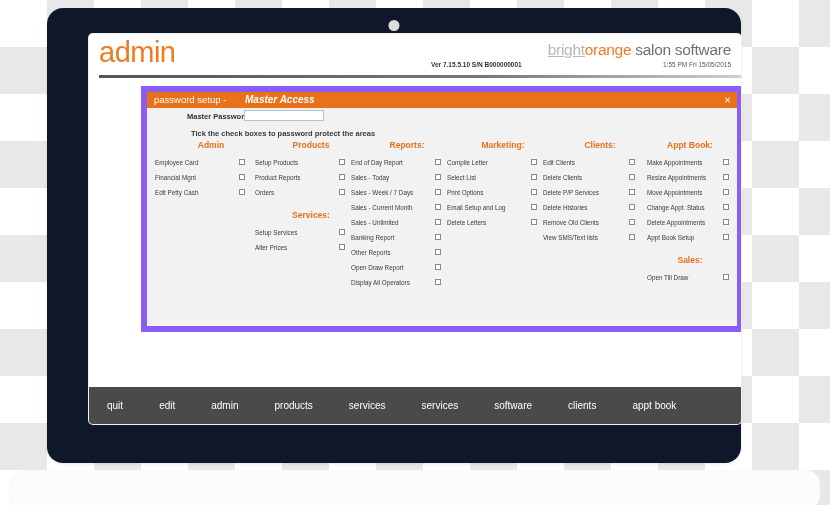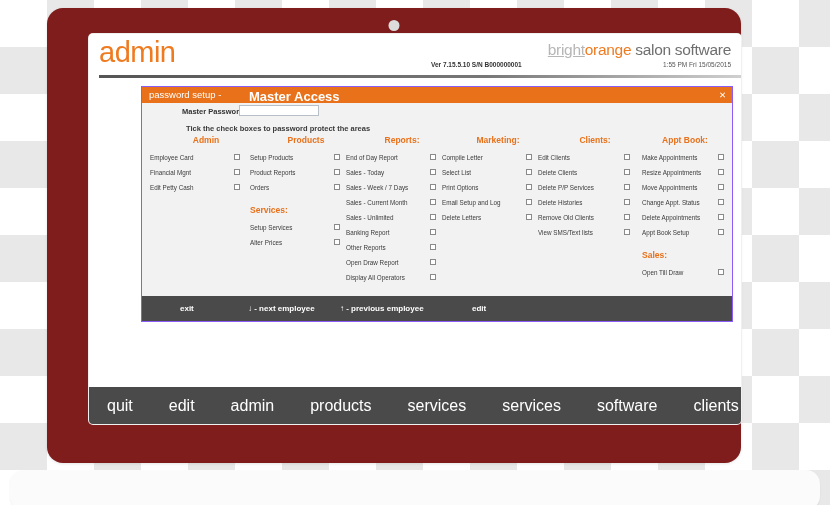--- a/index.html
+++ b/index.html
@@ -10,21 +10,21 @@
     background-image:
       linear-gradient(45deg,#e8e8e8 25%,transparent 25%,transparent 75%,#e8e8e8 75%),
       linear-gradient(45deg,#e8e8e8 25%,transparent 25%,transparent 75%,#e8e8e8 75%);
     background-size:94px 94px;
     background-position:0 0,47px 47px;
   }
 
   
   #tablet{
     position:absolute;left:47px;top:8px;width:694px;height:455px;
-    background:#7f1d1d;border-radius:16px;
+    background:#0f172a;border-radius:16px;
     box-shadow:0 1px 3px rgba(0,0,0,.10);
   }
   #camera{
     position:absolute;left:50%;top:12px;transform:translateX(-50%);
     width:11px;height:11px;border-radius:50%;background:#dcdcdc;
   }
   #stand{
     position:absolute;left:10px;top:470px;width:810px;height:40px;
     background:#fbfbfb;border-radius:14px;
     box-shadow:0 1px 2px rgba(0,0,0,.07);
@@ -60,31 +60,31 @@
     position:absolute;right:0;top:0;font-size:6.5px;color:#555;
   }
   .header-rule{
     position:absolute;left:10px;right:0;top:41px;height:3px;
     background:linear-gradient(to right,#555 0%,#777 60%,#cfcfcf 100%);
   }
 
   
   .dialog{
     position:absolute;left:52px;top:52px;width:590px;height:234px;
-    background:#f2f2f2;border:1px solid #8b5cf6;
+    background:#f2f2f2;border:6px solid #8b5cf6;
   }
   .dialog-titlebar{
     position:relative;height:16px;background:#e8711a;
     color:#fff;
   }
   .dialog-title-a{
     position:absolute;left:7px;top:2px;font-size:9.5px;color:#fff;
   }
   .dialog-title-b{
-    position:absolute;left:107px;top:2px;font-size:13px;font-weight:bold;color:#fff;
+    position:absolute;left:98px;top:2px;font-size:10px;font-weight:bold;color:#fff;font-style:italic;
   }
   .dialog-close{
     position:absolute;right:6px;top:2px;font-size:8.5px;color:#fff;
     cursor:pointer;line-height:12px;
   }
   .pw-row{position:absolute;left:0;top:19px;width:100%;height:14px;}
   .pw-label{
     position:absolute;left:40px;top:1px;font-size:7.5px;font-weight:bold;color:#333;
   }
   .pw-input{
@@ -96,21 +96,21 @@
   .hint{
     position:absolute;left:8px;top:37px;font-size:7.5px;font-weight:bold;color:#3a3a3a;margin-left:36px;
   }
 
   .col{position:absolute;top:48px;}
   .col-head{
     font-size:8.5px;font-weight:bold;color:#e8711a;text-align:center;
     margin-bottom:5px;
   }
   .sub-head{
-    font-size:8.5px;font-weight:bold;color:#e8711a;text-align:left;
+    font-size:8.5px;font-weight:bold;color:#e8711a;text-align:center;
     margin:10px 0 5px 0;
   }
   .item{
     position:relative;height:15px;font-size:6.3px;color:#3a3a3a;
     line-height:15px;white-space:nowrap;
   }
   .item .lbl{position:absolute;left:0;top:0;}
   .chk{
     position:absolute;top:4px;width:6px;height:6px;
     border:1px solid #8a8a8a;background:#fff;cursor:pointer;box-sizing:border-box;
@@ -143,21 +143,21 @@
   .f-edit{left:330px;}
 
   
   .navbar{
     position:absolute;left:0;bottom:0;width:100%;height:37px;
     background:#4a4a4a;
   }
   .navbar ul{list-style:none;margin:0;padding:0;height:100%;
     display:flex;align-items:center;}
   .navbar li{
-    color:#fff;font-size:16px;padding:0 18px;cursor:pointer;white-space:nowrap;
+    color:#fff;font-size:10px;padding:0 18px;cursor:pointer;white-space:nowrap;
   }
 </style>
 </head>
 <body>
 
 <div id="stand"></div>
 
 <div id="tablet">
   <div id="camera"></div>
 
@@ -347,26 +347,20 @@
             <span class="lbl">Appt Book Setup</span>
             <span class="chk"></span>
           </div>
           <div class="sub-head">Sales:</div>
           <div class="item">
             <span class="lbl">Open Till Draw</span>
             <span class="chk"></span>
           </div>
         </div>
 
-      <div class="dialog-footer">
-        <span class="f-exit">exit</span>
-        <span class="f-next">↓ - next employee</span>
-        <span class="f-prev">↑ - previous employee</span>
-        <span class="f-edit">edit</span>
-      </div>
     </div>
 
     <div class="navbar">
       <ul id="nav-list">
           <li>quit</li>
           <li>edit</li>
           <li>admin</li>
           <li>products</li>
           <li>services</li>
           <li>services</li>

